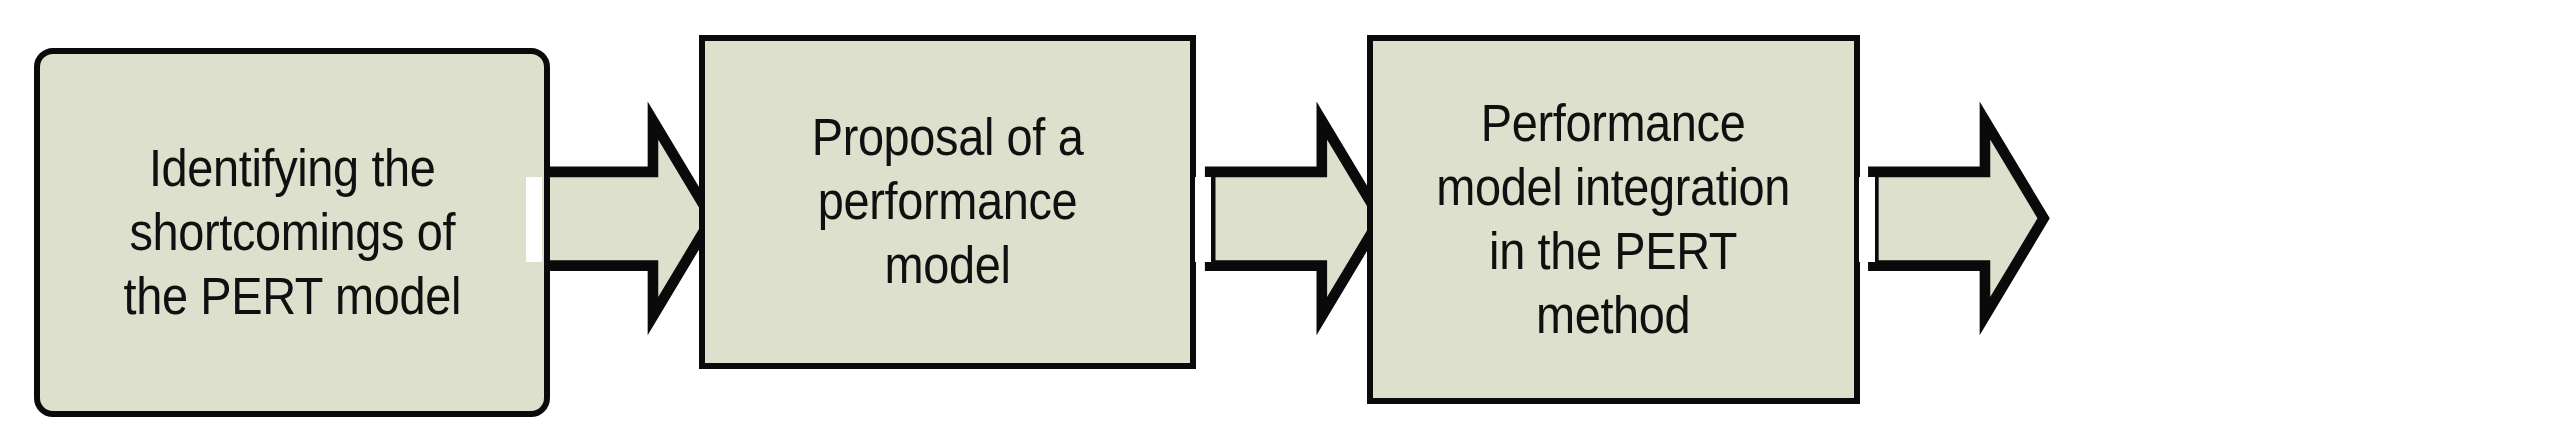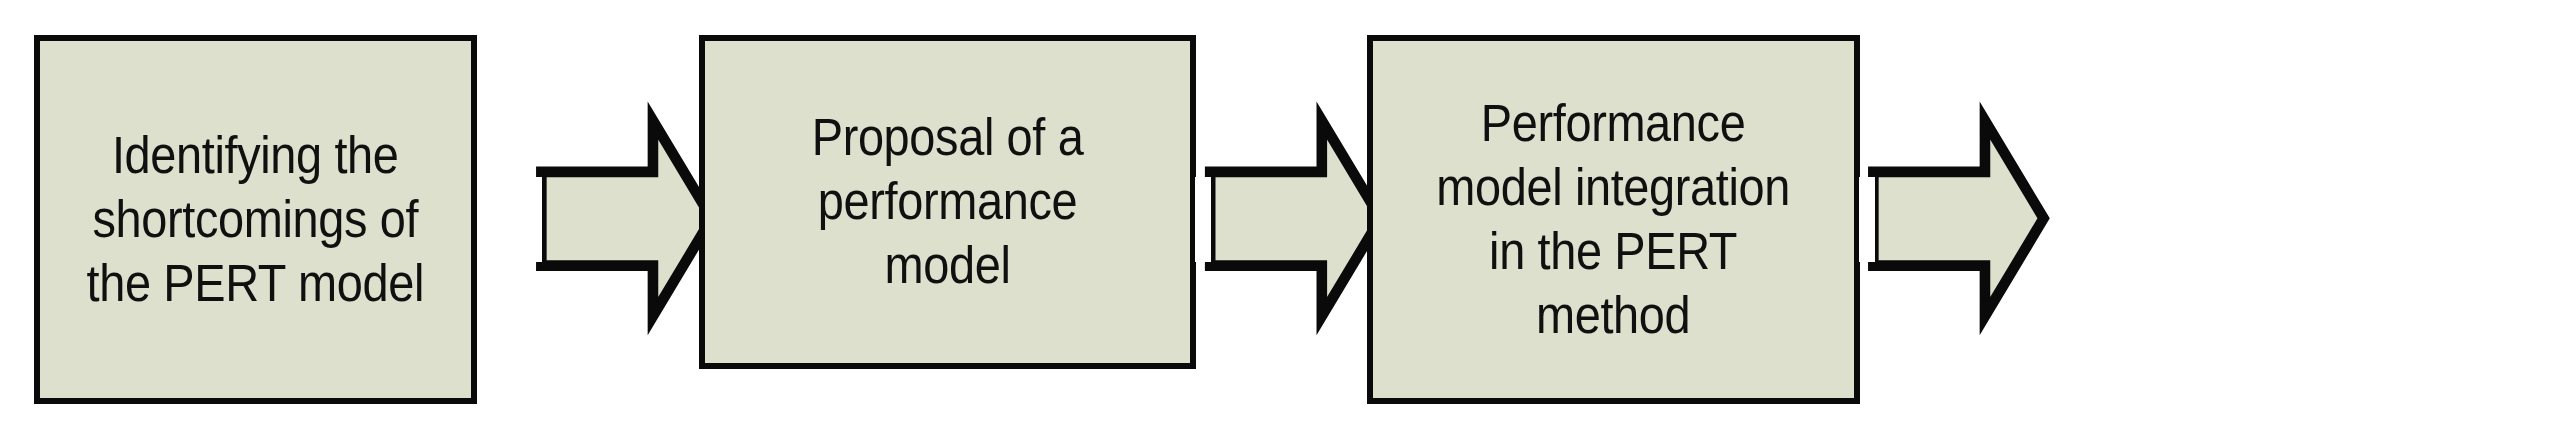--- a/index.html
+++ b/index.html
@@ -66,21 +66,21 @@
 
     <g>
       <polygon points="1484,211 1621,211 1621,148 1693,268 1621,388 1621,326 1484,326" fill="#DDE0CC" stroke="#0A0A0A" stroke-width="13" stroke-linejoin="miter" stroke-miterlimit="10"></polygon>
     </g>
 
     <g>
       <polygon points="2298,211 2435,211 2435,148 2507,268 2435,388 2435,326 2298,326" fill="#DDE0CC" stroke="#0A0A0A" stroke-width="13" stroke-linejoin="miter" stroke-miterlimit="10"></polygon>
     </g>
   </svg>
 
-  <div class="step-box" style="left:34px; top:35px; width:443px; height:369px;">
+  <div class="step-box" style="left:34px; top:48px; width:516px; height:369px;border-radius:19px;">
     <div class="step-label">Identifying the
 shortcomings of
 the PERT model</div>
   </div>
 
   <div class="step-box" style="left:699px; top:35px; width:497px; height:334px;">
     <div class="step-label">Proposal of a
 performance
 model</div>
   </div>

